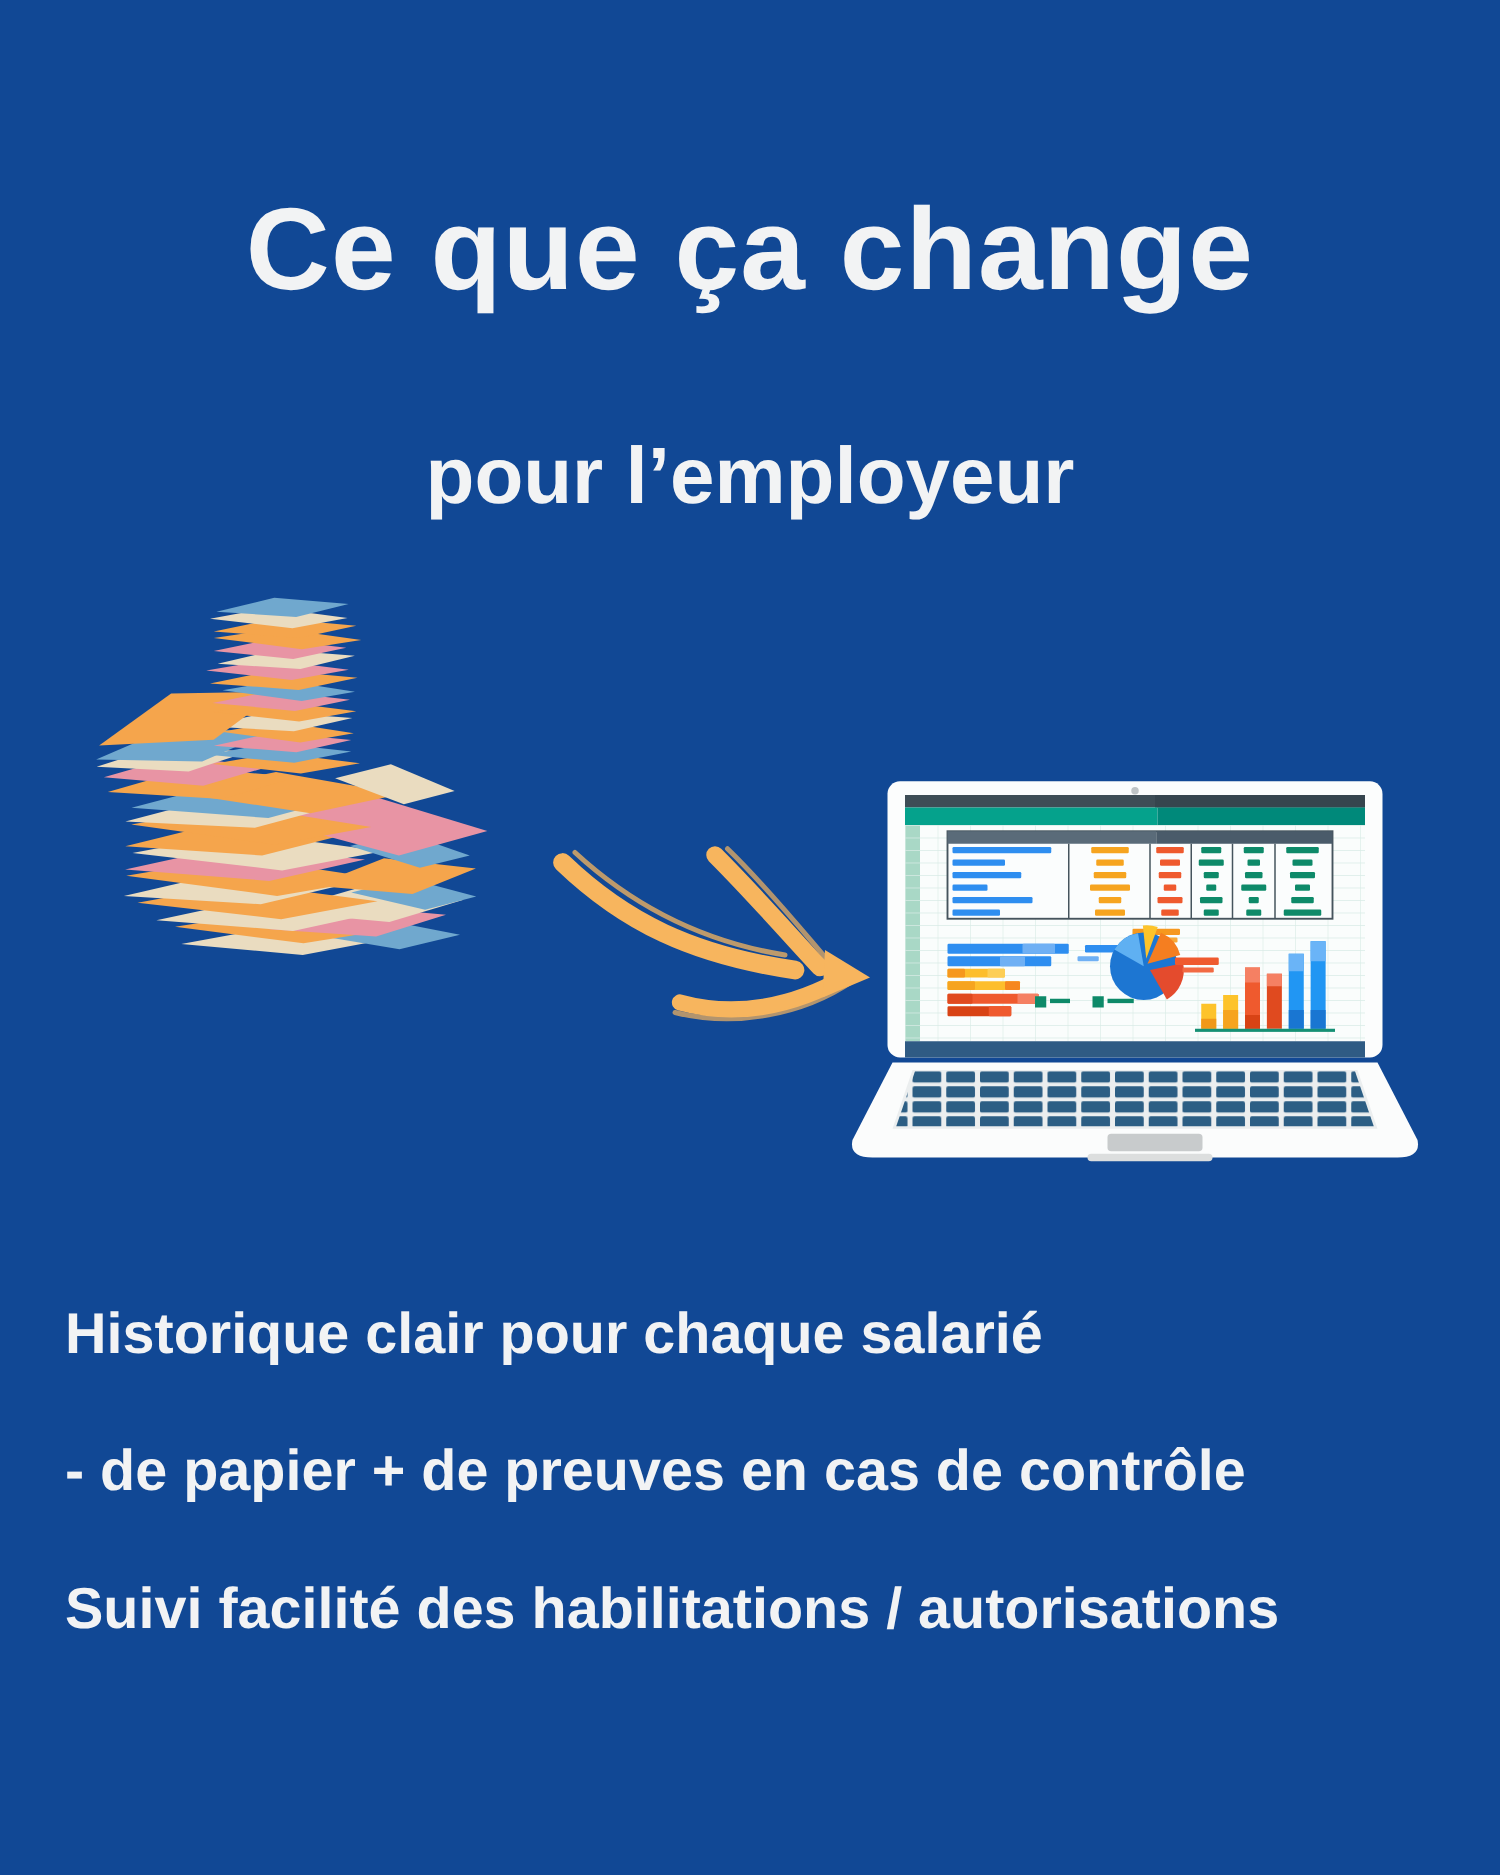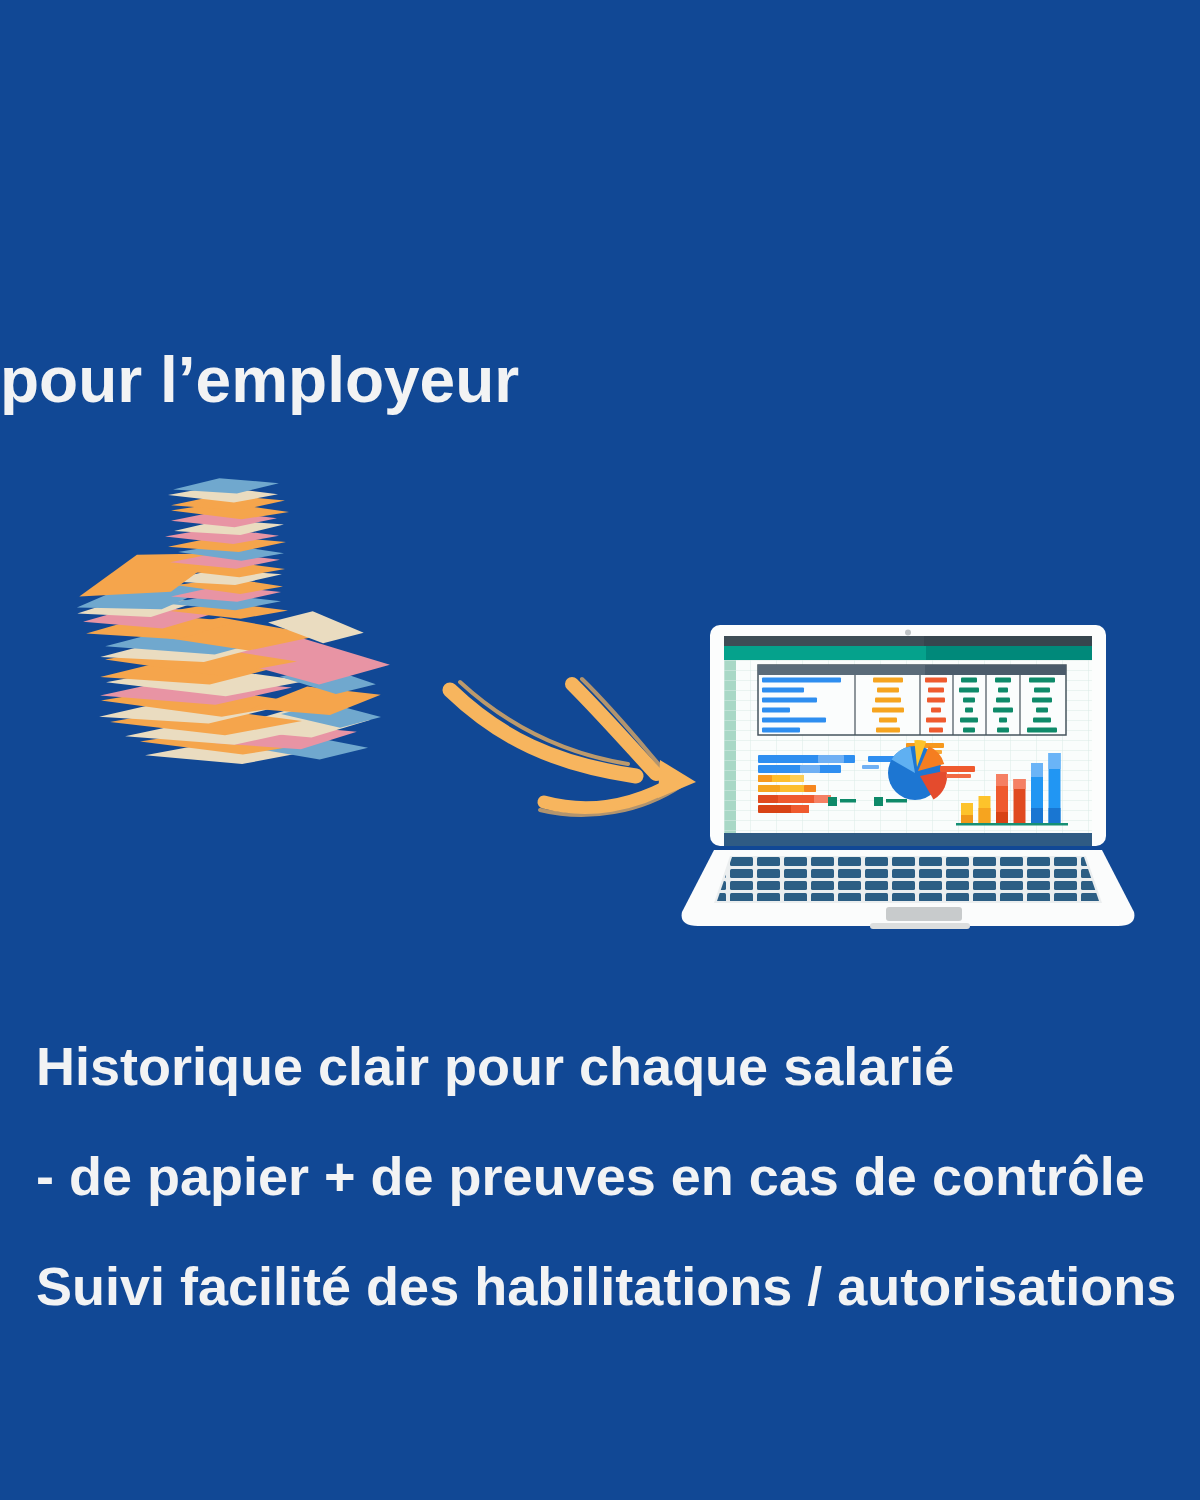--- a/index.html
+++ b/index.html
@@ -12,42 +12,43 @@
     color:#F2F3F4;
   }
   .title{
     position:absolute;top:86px;left:0;width:1200px;
     text-align:center;
     font-size:93px;font-weight:700;letter-spacing:1px;
     line-height:1.1;
   }
   .subtitle{
     position:absolute;top:292px;left:0;width:1200px;
-    text-align:left;
+    text-align:center;
     font-size:64px;font-weight:700;
     line-height:1.1;
   }
   .benefits{
     position:absolute;left:36px;top:1038px;width:1150px;
     list-style:none;margin:0;padding:0;
   }
   .benefits li{
-    font-size:54px;font-weight:700;line-height:57px;
-    margin:0 0 53px 0;white-space:nowrap;
+    font-size:46px;font-weight:700;line-height:57px;
+    margin:0 0 53px 16px;white-space:nowrap;
   }
   .illus{position:absolute;}
   #paper-stack{left:76px;top:474px;}
   #arrow{left:430px;top:652px;}
   #laptop{left:678px;top:616px;}
 </style>
 </head>
 <body>
 
 <div class="poster" style="background: rgb(17, 72, 149); color: rgb(242, 243, 244);">
 
+  <h1 class="title">Ce que ça change</h1>
   <h2 class="subtitle">pour l’employeur</h2>
 
   <svg id="paper-stack" class="illus" width="335" height="290" viewBox="0 0 335 290" aria-hidden="true">
     <g id="pile-g">
         <polygon points="69.0,281.2 140.3,268.0 231.0,277.7 166.2,290.0" fill="#EADCC0"></polygon>
         <polygon points="172.0,273.3 225.2,260.8 292.0,273.7 243.6,285.4" fill="#70A8CE"></polygon>
         <polygon points="64.0,267.4 140.1,255.6 236.0,269.6 166.8,280.6" fill="#F5A54C"></polygon>
         <polygon points="139.2,269.3 200.8,250.5 280.8,257.7 224.9,275.2" fill="#E894A4"></polygon>
         <polygon points="49.1,262.2 128.9,245.2 231.0,254.9 158.4,270.7" fill="#EADCC0"></polygon>
         <polygon points="145.1,255.4 210.5,236.3 294.9,245.7 235.5,263.5" fill="#EADCC0"></polygon>

